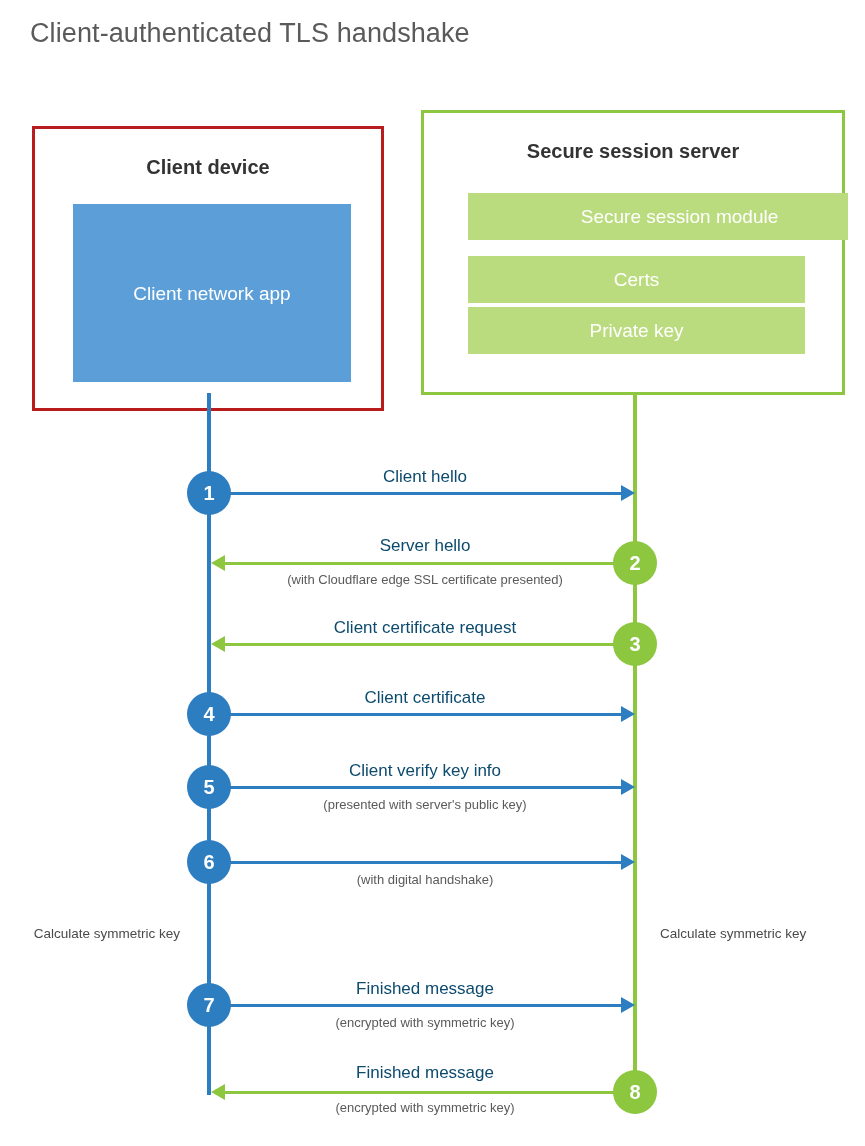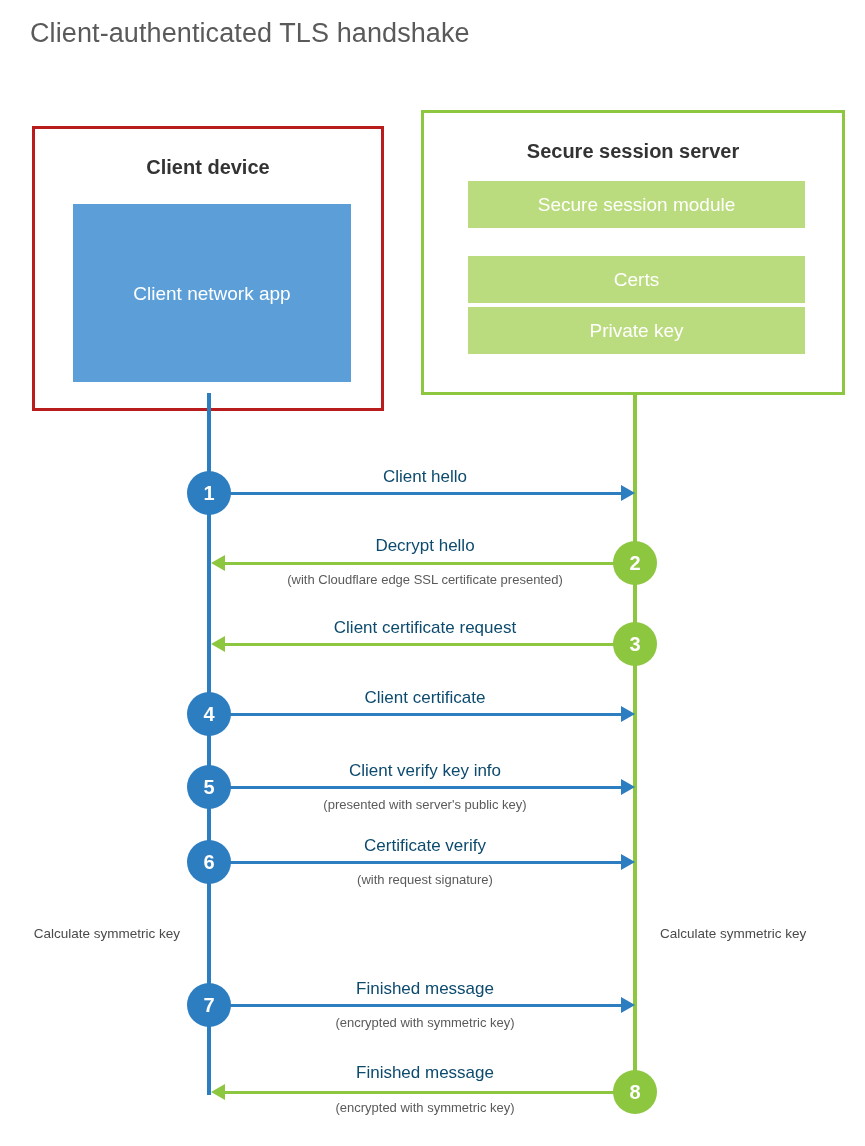--- a/index.html
+++ b/index.html
@@ -85,21 +85,21 @@
     width: 337px;
     height: 47px;
     background: #bbdc7e;
     color: #ffffff;
     font-size: 19px;
     display: flex;
     align-items: center;
     justify-content: center;
     text-align: center;
   }
-  .server-bar.b0 { top: 68px; }
+  .server-bar.b0 { top: 80px; padding-left: 43px; }
   .server-bar.b1 { top: 143px; }
   .server-bar.b2 { top: 194px; }
 
   
   .lifeline {
     position: absolute;
     width: 4px;
   }
   .lifeline.client-line {
     left: 207px;
@@ -218,21 +218,21 @@
   </div>
 
   <div class="lifeline client-line"></div>
   <div class="lifeline server-line"></div>
 
   <div class="msg-label" style="top:467px;">Client hello</div>
   <div class="msg-line to-right" style="left:209px; top:492px; width:412px;"></div>
   <div class="arrow-head right" style="left:621px; top:485px;"></div>
   <div class="step-circle client-side" style="top:471px;">1</div>
 
-  <div class="msg-label" style="top:536px;">Decrypt hello</div>
+  <div class="msg-label" style="top:536px;">Server hello</div>
   <div class="msg-line to-left" style="left:225px; top:562px; width:410px;"></div>
   <div class="arrow-head left" style="left:211px; top:555px;"></div>
   <div class="msg-sublabel" style="top:572px;">(with Cloudflare edge SSL certificate presented)</div>
   <div class="step-circle server-side" style="top:541px;">2</div>
 
   <div class="msg-label" style="top:618px;">Client certificate request</div>
   <div class="msg-line to-left" style="left:225px; top:643px; width:410px;"></div>
   <div class="arrow-head left" style="left:211px; top:636px;"></div>
   <div class="step-circle server-side" style="top:622px;">3</div>
 
@@ -240,24 +240,23 @@
   <div class="msg-line to-right" style="left:209px; top:713px; width:412px;"></div>
   <div class="arrow-head right" style="left:621px; top:706px;"></div>
   <div class="step-circle client-side" style="top:692px;">4</div>
 
   <div class="msg-label" style="top:761px;">Client verify key info</div>
   <div class="msg-line to-right" style="left:209px; top:786px; width:412px;"></div>
   <div class="arrow-head right" style="left:621px; top:779px;"></div>
   <div class="msg-sublabel" style="top:797px;">(presented with server's public key)</div>
   <div class="step-circle client-side" style="top:765px;">5</div>
 
-  <div class="msg-label" style="top:836px;">Certificate verify</div>
   <div class="msg-line to-right" style="left:209px; top:861px; width:412px;"></div>
   <div class="arrow-head right" style="left:621px; top:854px;"></div>
-  <div class="msg-sublabel" style="top:872px;">(with request signature)</div>
+  <div class="msg-sublabel" style="top:872px;">(with digital handshake)</div>
   <div class="step-circle client-side" style="top:840px;">6</div>
 
   <div class="msg-label" style="top:979px;">Finished message</div>
   <div class="msg-line to-right" style="left:209px; top:1004px; width:412px;"></div>
   <div class="arrow-head right" style="left:621px; top:997px;"></div>
   <div class="msg-sublabel" style="top:1015px;">(encrypted with symmetric key)</div>
   <div class="step-circle client-side" style="top:983px;">7</div>
 
   <div class="msg-label" style="top:1063px;">Finished message</div>
   <div class="msg-line to-left" style="left:225px; top:1091px; width:410px;"></div>

